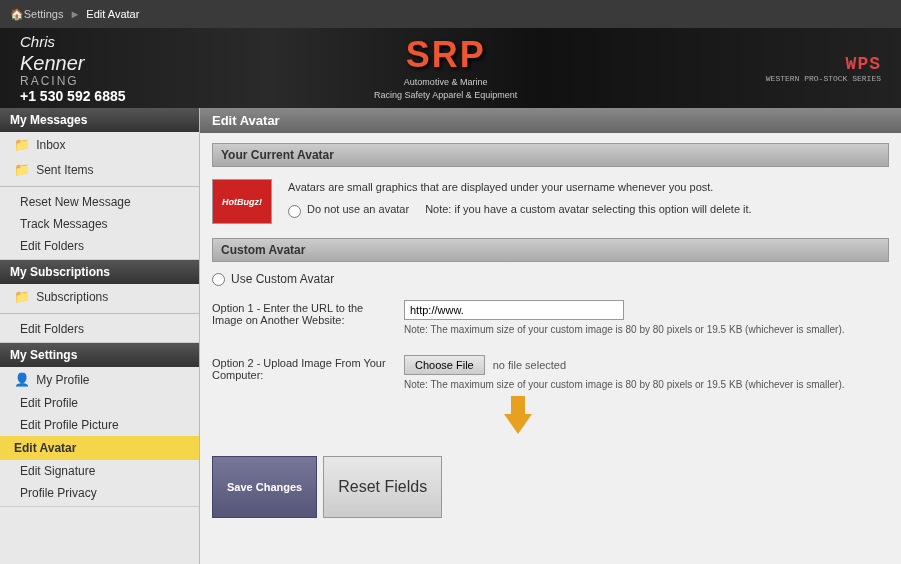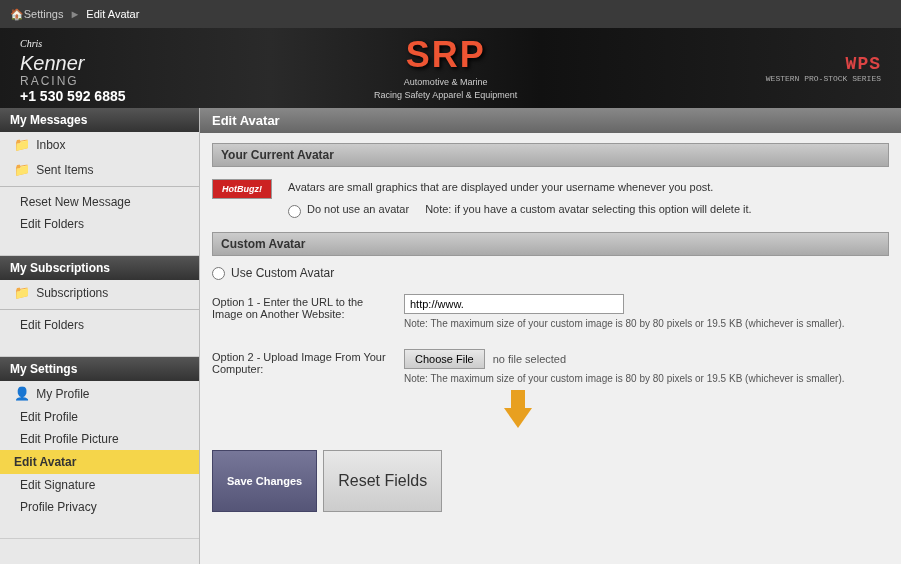--- a/index.html
+++ b/index.html
@@ -96,21 +96,21 @@
     
     .sidebar {
       width: 200px;
       background: #e8e8e8;
       border-right: 1px solid #bbb;
       flex-shrink: 0;
       overflow-y: auto;
     }
     .sidebar-section {
       border-bottom: 1px solid #ccc;
-      padding-bottom: 20px;
+      padding-bottom: 2px;
       margin-bottom: 0;
     }
     .sidebar-section-header {
       background: linear-gradient(to bottom, #555, #333);
       color: #fff;
       font-size: 12px;
       font-weight: bold;
       padding: 5px 10px;
     }
     .sidebar-item {
@@ -170,21 +170,21 @@
     }
     .current-avatar-area {
       display: flex;
       align-items: flex-start;
       gap: 16px;
       margin-bottom: 10px;
       padding: 4px 0;
     }
     .avatar-preview {
       width: 60px;
-      height: 20px;
+      height: 45px;
       background: #cc2222;
       display: flex;
       align-items: center;
       justify-content: center;
       color: #fff;
       font-size: 8px;
       font-style: italic;
       font-weight: bold;
       border: 1px solid #999;
       flex-shrink: 0;
@@ -272,21 +272,21 @@
   <span>🏠</span>
   <span style="cursor:pointer;">Settings</span>
   <span class="sep">►</span>
   <span class="current">Edit Avatar</span>
 </div>
 
 <div class="banner">
   <div class="banner-content">
     <div class="banner-left">
       <div class="banner-kenner" style="font-style:italic;">
-        <span style="font-size:10px;font-family:Liberation Serif, serif;">Chris</span><br>
+        <span style="font-size:15px;">Chris</span><br>
         <span style="font-size:20px;">Kenner</span>
       </div>
       <div class="banner-racing">RACING</div>
       <div class="banner-phone">+1 530 592 6885</div>
     </div>
     <div class="banner-srp">
       <div class="banner-srp-logo">SRP</div>
       <div class="banner-srp-sub">Automotive &amp; Marine</div>
       <div class="banner-srp-sub">Racing Safety Apparel &amp; Equipment</div>
     </div>
@@ -307,20 +307,23 @@
         <span class="folder-icon">📁</span>
         <span>Inbox</span>
       </div>
       <div class="sidebar-item">
         <span class="folder-icon">📁</span>
         <span>Sent Items</span>
       </div>
       <div class="sidebar-divider"></div>
       <div class="sidebar-sub-item">
         <span>Reset New Message</span>
+      </div>
+      <div class="sidebar-sub-item">
+        <span>Track Messages</span>
       </div>
       <div class="sidebar-sub-item">
         <span>Edit Folders</span>
       </div>
     </div>
 
     <div class="sidebar-section">
       <div class="sidebar-section-header">My Subscriptions</div>
       <div class="sidebar-item">
         <span class="folder-icon">📁</span>

